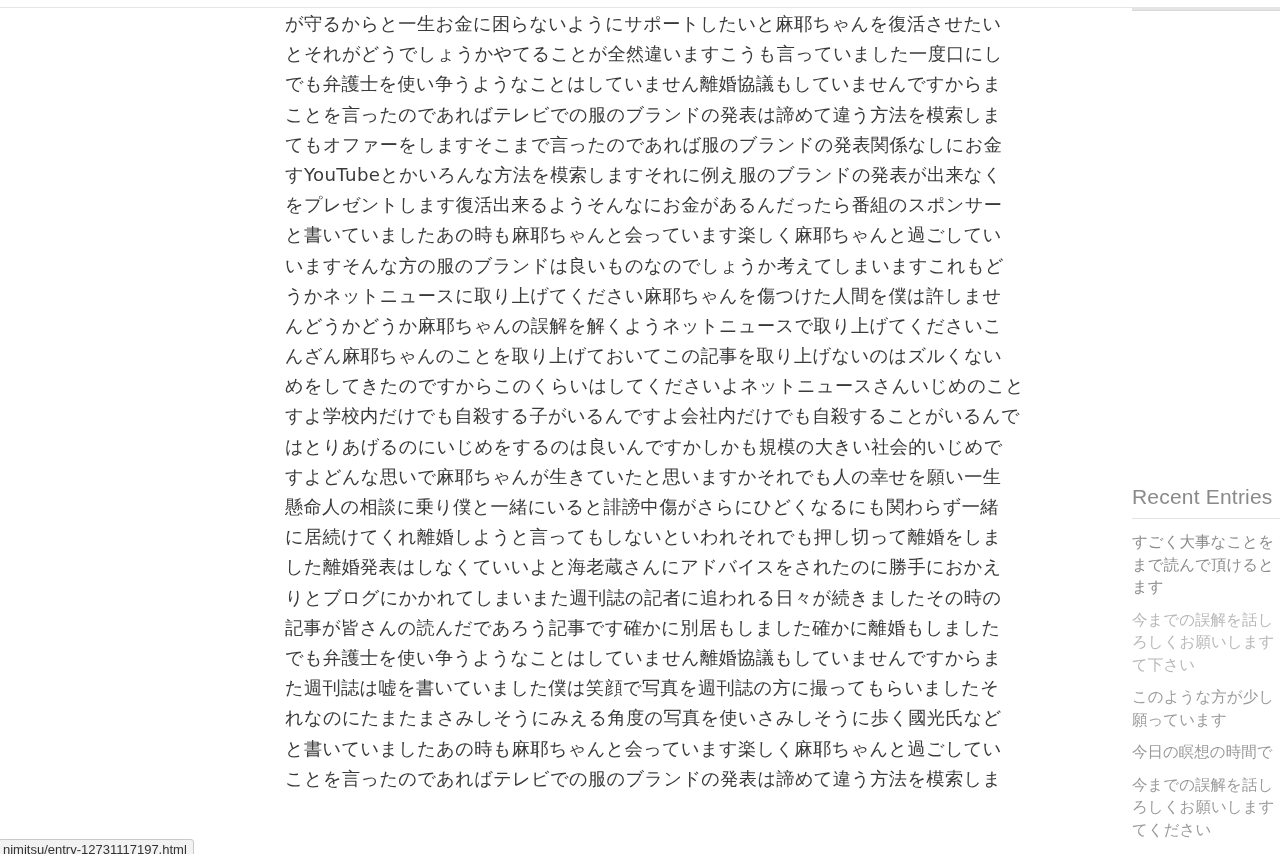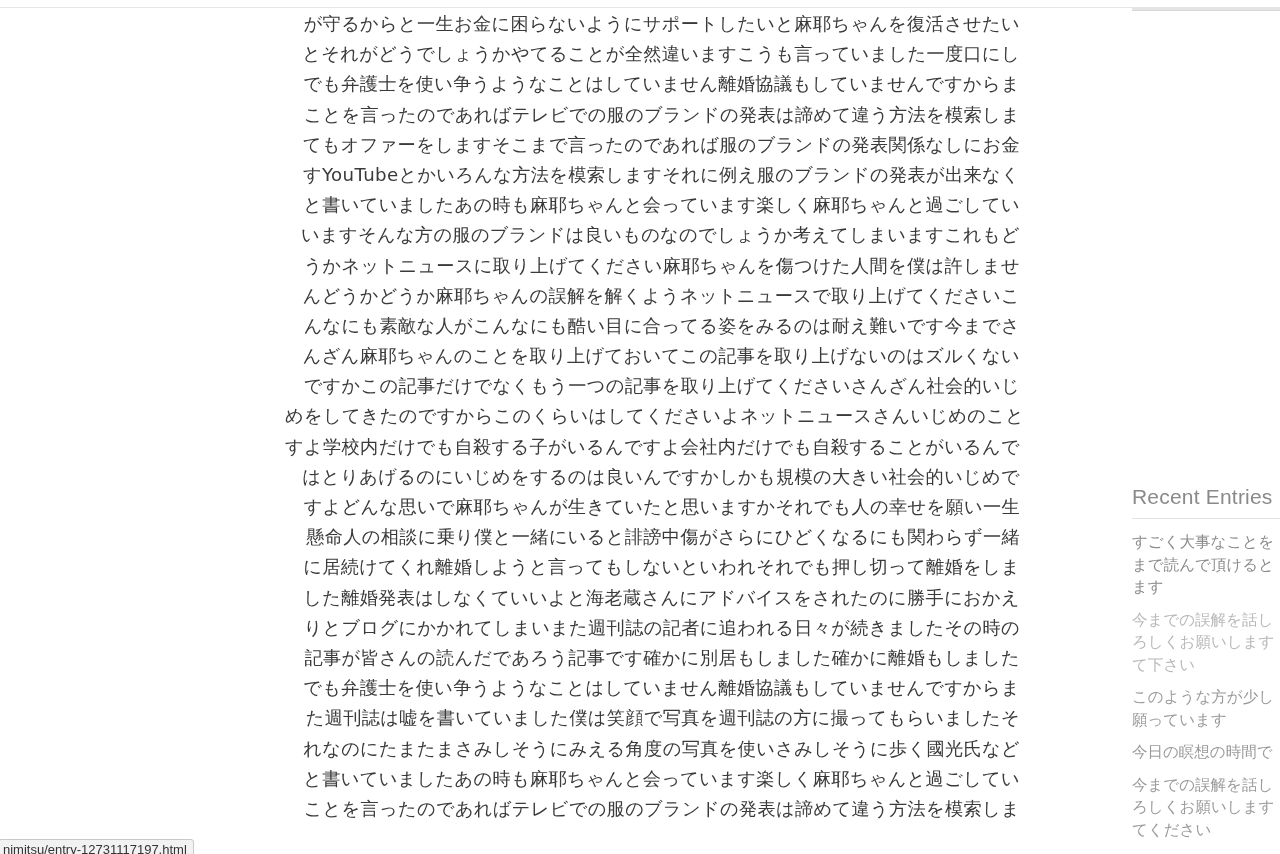--- a/index.html
+++ b/index.html
@@ -32,21 +32,20 @@
       width: 148px;
       height: 3px;
       background: #e4e4e4;
       border-bottom: 1px solid #d8d8d8;
     }
     .article {
       position: absolute;
       left: 285px;
       top: 9px;
       width: 735px;
-      text-align: right;
     }
     .article-line {
       display: block;
       white-space: nowrap;
       font-size: 18.2px;
       line-height: 30.2px;
       height: 30.2px;
       color: #3a3a3a;
       letter-spacing: 0.35px;
     }
@@ -105,27 +104,26 @@
   <div class="top-line"></div>
   <div class="top-line-right"></div>
 
   <div class="article" id="article">
       <span class="article-line">が守るからと一生お金に困らないようにサポートしたいと麻耶ちゃんを復活させたい</span>
       <span class="article-line">とそれがどうでしょうかやてることが全然違いますこうも言っていました一度口にし</span>
       <span class="article-line">でも弁護士を使い争うようなことはしていません離婚協議もしていませんですからま</span>
       <span class="article-line">ことを言ったのであればテレビでの服のブランドの発表は諦めて違う方法を模索しま</span>
       <span class="article-line">てもオファーをしますそこまで言ったのであれば服のブランドの発表関係なしにお金</span>
       <span class="article-line">すYouTubeとかいろんな方法を模索しますそれに例え服のブランドの発表が出来なく</span>
+      <span class="article-line">をプレゼントします復活出来るようそんなにお金があるんだったら番組のスポンサー</span>
       <span class="article-line">と書いていましたあの時も麻耶ちゃんと会っています楽しく麻耶ちゃんと過ごしてい</span>
       <span class="article-line">いますそんな方の服のブランドは良いものなのでしょうか考えてしまいますこれもど</span>
       <span class="article-line">うかネットニュースに取り上げてください麻耶ちゃんを傷つけた人間を僕は許しませ</span>
       <span class="article-line">んどうかどうか麻耶ちゃんの誤解を解くようネットニュースで取り上げてくださいこ</span>
-      <span class="article-line">んなにも素敵な人がこんなにも酷い目に合ってる姿をみるのは耐え難いです今までさ</span>
       <span class="article-line">んざん麻耶ちゃんのことを取り上げておいてこの記事を取り上げないのはズルくない</span>
-      <span class="article-line">ですかこの記事だけでなくもう一つの記事を取り上げてくださいさんざん社会的いじ</span>
       <span class="article-line">めをしてきたのですからこのくらいはしてくださいよネットニュースさんいじめのこと</span>
       <span class="article-line">すよ学校内だけでも自殺する子がいるんですよ会社内だけでも自殺することがいるんで</span>
       <span class="article-line">はとりあげるのにいじめをするのは良いんですかしかも規模の大きい社会的いじめで</span>
       <span class="article-line">すよどんな思いで麻耶ちゃんが生きていたと思いますかそれでも人の幸せを願い一生</span>
       <span class="article-line">懸命人の相談に乗り僕と一緒にいると誹謗中傷がさらにひどくなるにも関わらず一緒</span>
       <span class="article-line">に居続けてくれ離婚しようと言ってもしないといわれそれでも押し切って離婚をしま</span>
       <span class="article-line">した離婚発表はしなくていいよと海老蔵さんにアドバイスをされたのに勝手におかえ</span>
       <span class="article-line">りとブログにかかれてしまいまた週刊誌の記者に追われる日々が続きましたその時の</span>
       <span class="article-line">記事が皆さんの読んだであろう記事です確かに別居もしました確かに離婚もしました</span>
       <span class="article-line">でも弁護士を使い争うようなことはしていません離婚協議もしていませんですからま</span>

